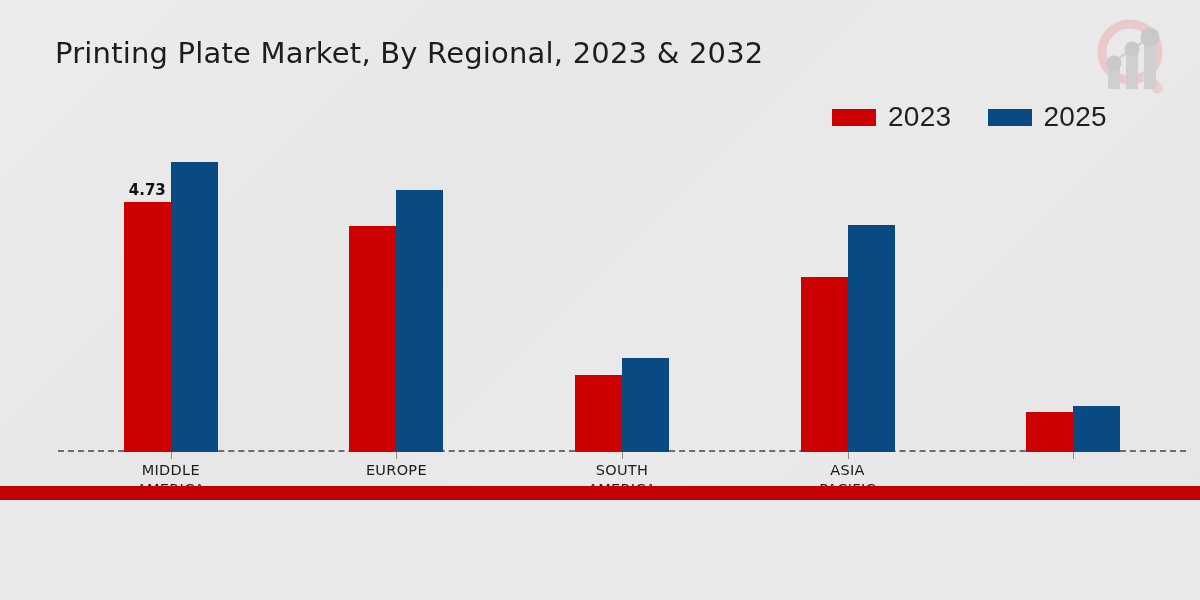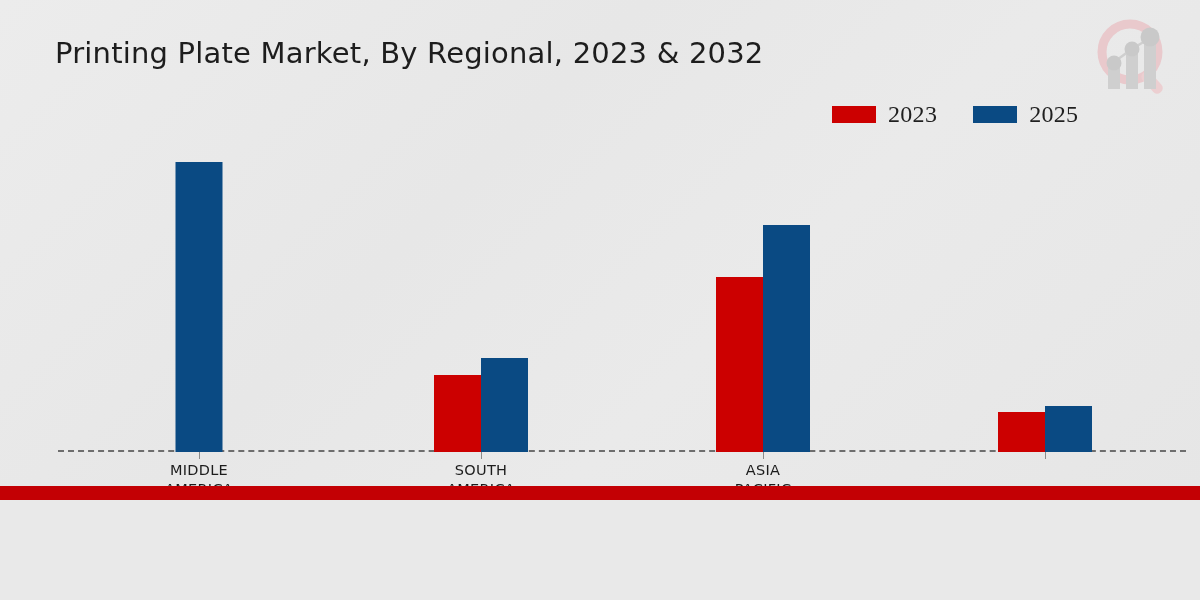--- a/index.html
+++ b/index.html
@@ -46,23 +46,23 @@
     display: flex;
     align-items: center;
     gap: 36px;
   }
   .legend-item { display: flex; align-items: center; gap: 12px; }
   .legend-swatch {
     width: 44px; height: 17px;
     display: block;
   }
   .legend-label {
-    font-size: 24px;
+    font-size: 28px;
     color: #1f1f1f;
-    font-family: Liberation Serif, serif;
+    font-family: Liberation Sans, sans-serif;
     letter-spacing: 0.3px;
   }
 
   
   #plot {
     position: absolute;
     left: 58px; top: 140px;
     width: 1128px; height: 312px;
   }
   .baseline {
@@ -168,28 +168,39 @@
       <span class="legend-swatch" style="background:#0a4a83"></span>
       <span class="legend-label">2025</span>
     </div>
   </div>
 
   <div id="plot">
     <div class="baseline"></div>
     <div class="groups" id="groups">
         <div class="group">
           <div class="bars">
+            <div class="bar b2023" style="height: 250px; background: rgb(204, 0, 0);">
+              <span class="bar-value">4.73</span>
+            </div>
             <div class="bar b2032" style="height: 290px; background: rgb(10, 74, 131);"></div>
           </div>
           <span class="tick"></span>
           <div class="cat-label">MIDDLE
 AMERICA</div>
         </div>
         <div class="group">
           <div class="bars">
+            <div class="bar b2023" style="height: 226px; background: rgb(204, 0, 0);"></div>
+            <div class="bar b2032" style="height: 262px; background: rgb(10, 74, 131);"></div>
+          </div>
+          <span class="tick"></span>
+          <div class="cat-label">EUROPE</div>
+        </div>
+        <div class="group">
+          <div class="bars">
             <div class="bar b2023" style="height: 77px; background: rgb(204, 0, 0);"></div>
             <div class="bar b2032" style="height: 94px; background: rgb(10, 74, 131);"></div>
           </div>
           <span class="tick"></span>
           <div class="cat-label">SOUTH
 AMERICA</div>
         </div>
         <div class="group">
           <div class="bars">
             <div class="bar b2023" style="height: 175px; background: rgb(204, 0, 0);"></div>

